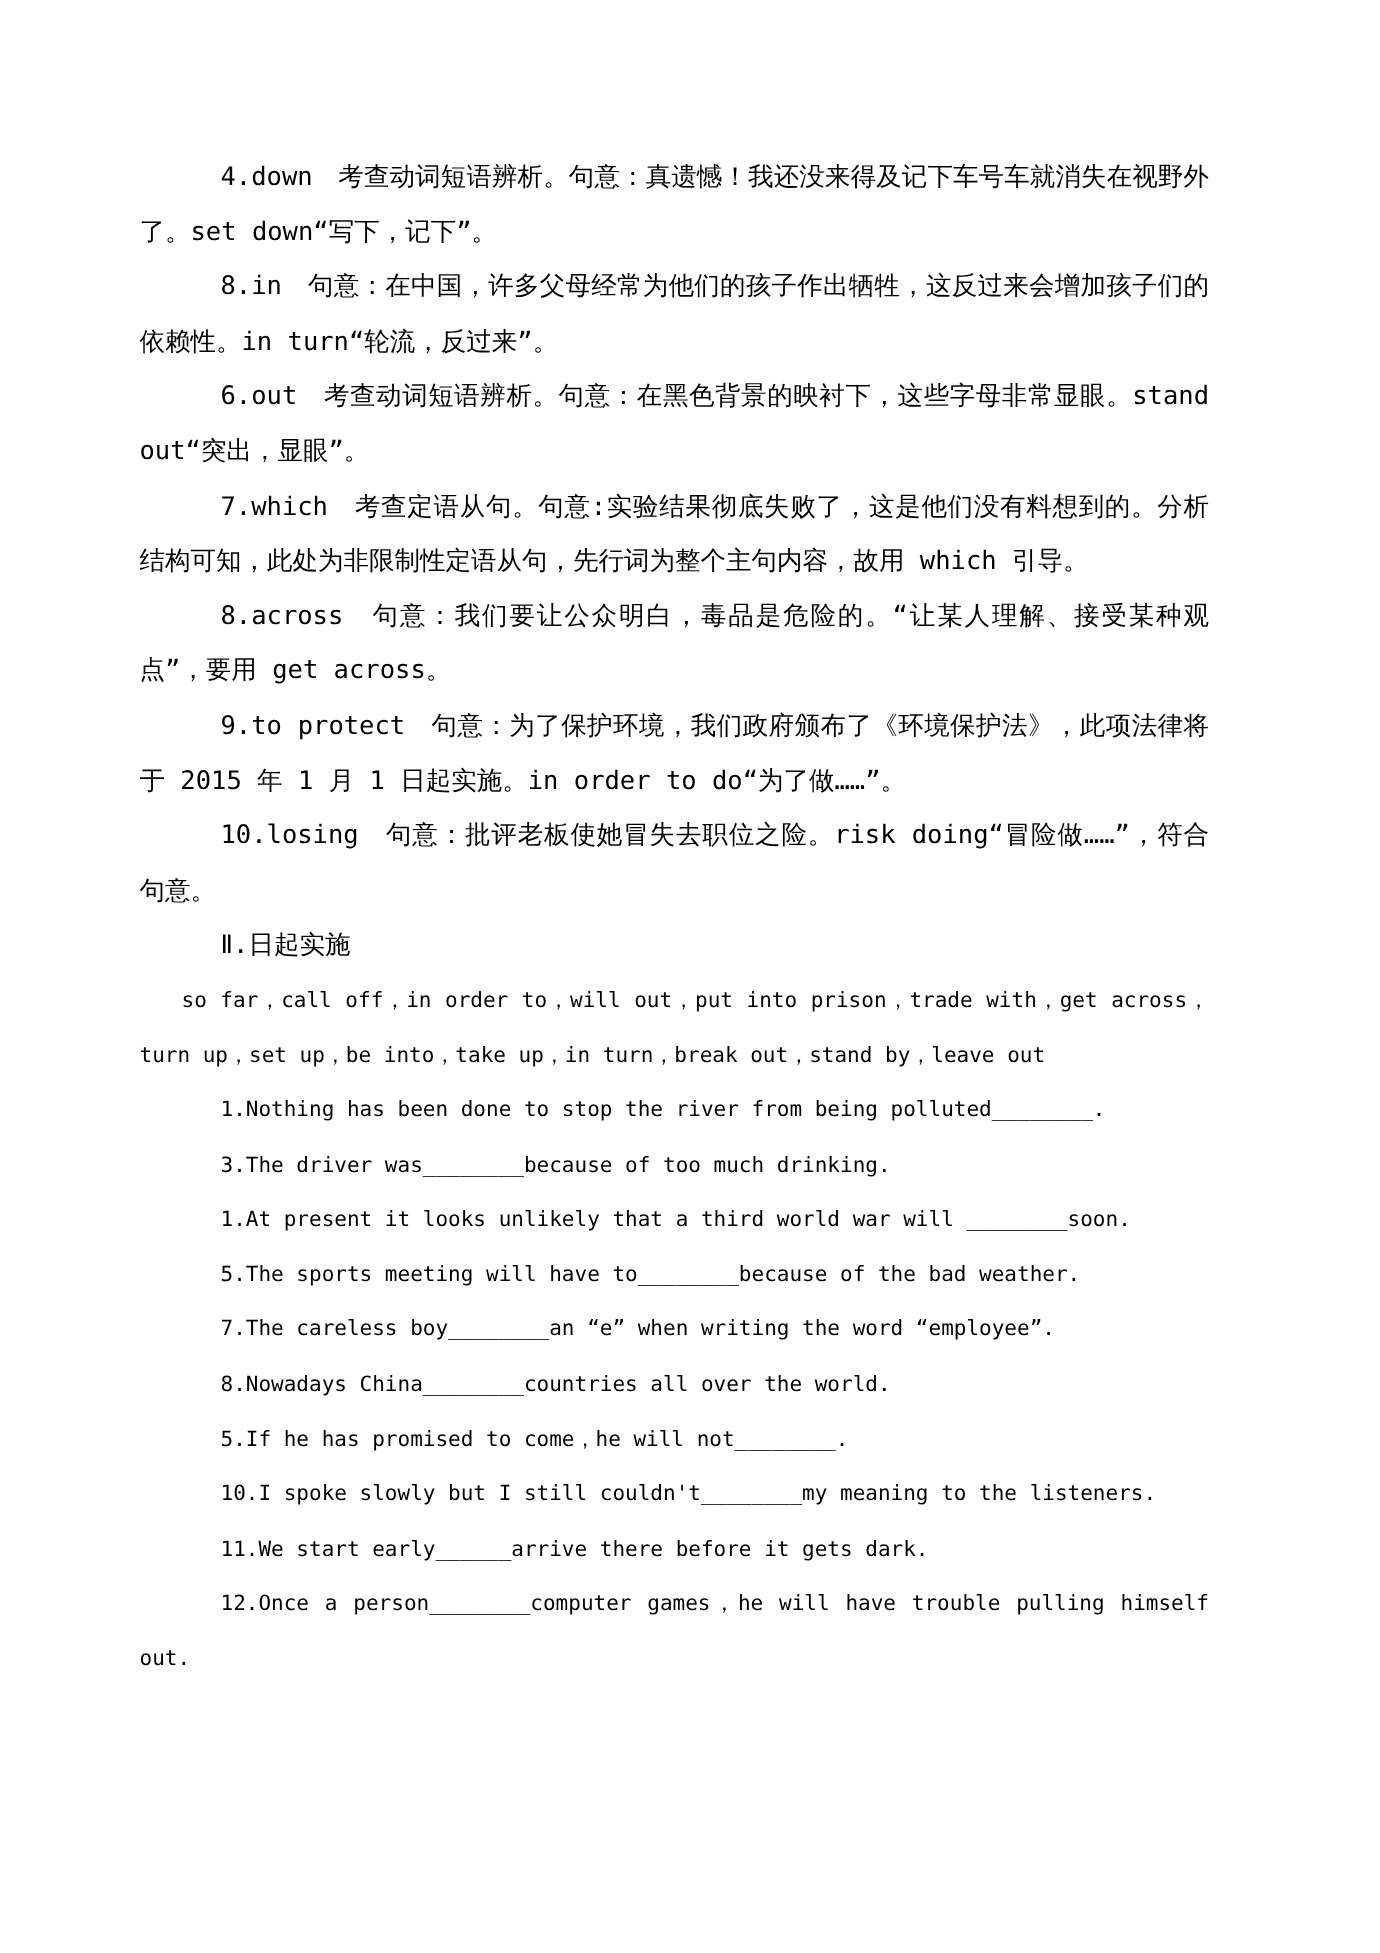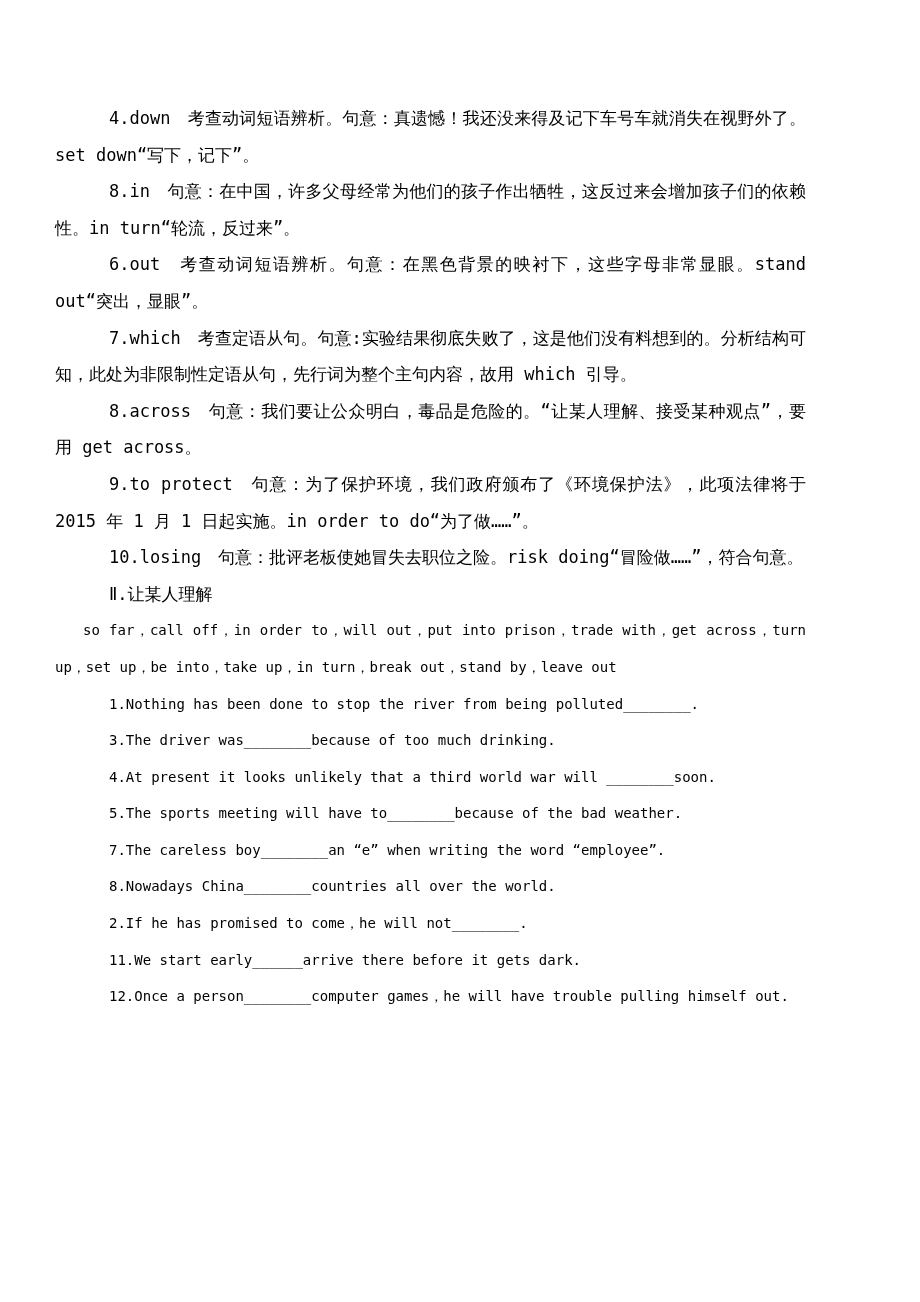--- a/index.html
+++ b/index.html
@@ -7,21 +7,21 @@
   .page {
     position: relative;
     width: 920px;
     height: 1302px;
     margin: 0 auto;
     background: #ffffff;
     color: #000000;
     overflow: hidden;
   }
   .doc {
-    padding: 100px 114px 0 55px;
+    padding: 100px 114px 0 93px;
   }
   .para {
     text-align: justify;
     line-height: 36.6px;
     word-break: normal;
   }
   
   .zh {
     font-family: "DejaVu Sans Mono", "DejaVu Sans", sans-serif;
     font-size: 17px;
@@ -47,28 +47,29 @@
   <main class="doc">
 
     <p class="para zh">4.down　考查动词短语辨析。句意：真遗憾！我还没来得及记下车号车就消失在视野外了。set down“写下，记下”。</p>
     <p class="para zh">8.in　句意：在中国，许多父母经常为他们的孩子作出牺牲，这反过来会增加孩子们的依赖性。in turn“轮流，反过来”。</p>
     <p class="para zh">6.out　考查动词短语辨析。句意：在黑色背景的映衬下，这些字母非常显眼。stand out“突出，显眼”。</p>
     <p class="para zh">7.which　考查定语从句。句意:实验结果彻底失败了，这是他们没有料想到的。分析结构可知，此处为非限制性定语从句，先行词为整个主句内容，故用 which 引导。</p>
     <p class="para zh">8.across　句意：我们要让公众明白，毒品是危险的。“让某人理解、接受某种观点”，要用 get across。</p>
     <p class="para zh">9.to protect　句意：为了保护环境，我们政府颁布了《环境保护法》，此项法律将于 2015 年 1 月 1 日起实施。in order to do“为了做……”。</p>
     <p class="para zh">10.losing　句意：批评老板使她冒失去职位之险。risk doing“冒险做……”，符合句意。</p>
 
-    <p class="para zh heading">Ⅱ.让某人理解</p>
+    <p class="para zh heading">Ⅱ.日起实施</p>
 
     <p class="para en wordbank">so far，call off，in order to，will out，put into prison，trade with，get across，turn up，set up，be into，take up，in turn，break out，stand by，leave out</p>
 
     <p class="para en">1.Nothing has been done to stop the river from being polluted________.</p>
     <p class="para en">3.The driver was________because of too much drinking.</p>
-    <p class="para en">4.At present it looks unlikely that a third world war will ________soon.</p>
+    <p class="para en">1.At present it looks unlikely that a third world war will ________soon.</p>
     <p class="para en">5.The sports meeting will have to________because of the bad weather.</p>
     <p class="para en">7.The careless boy________an “e” when writing the word “employee”.</p>
     <p class="para en">8.Nowadays China________countries all over the world.</p>
-    <p class="para en">2.If he has promised to come，he will not________.</p>
+    <p class="para en">5.If he has promised to come，he will not________.</p>
+    <p class="para en">10.I spoke slowly but I still couldn't________my meaning to the listeners.</p>
     <p class="para en">11.We start early______arrive there before it gets dark.</p>
     <p class="para en">12.Once a person________computer games，he will have trouble pulling himself out.</p>
 
   </main>
 </div>
 
 </body></html>

